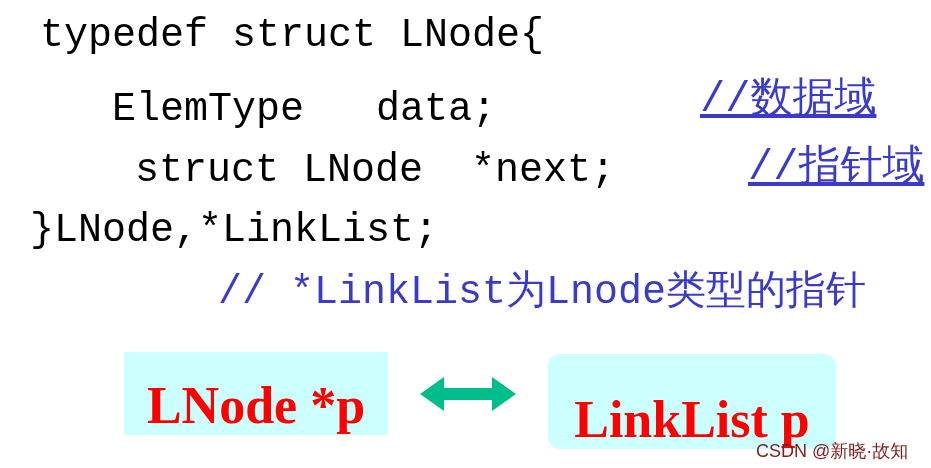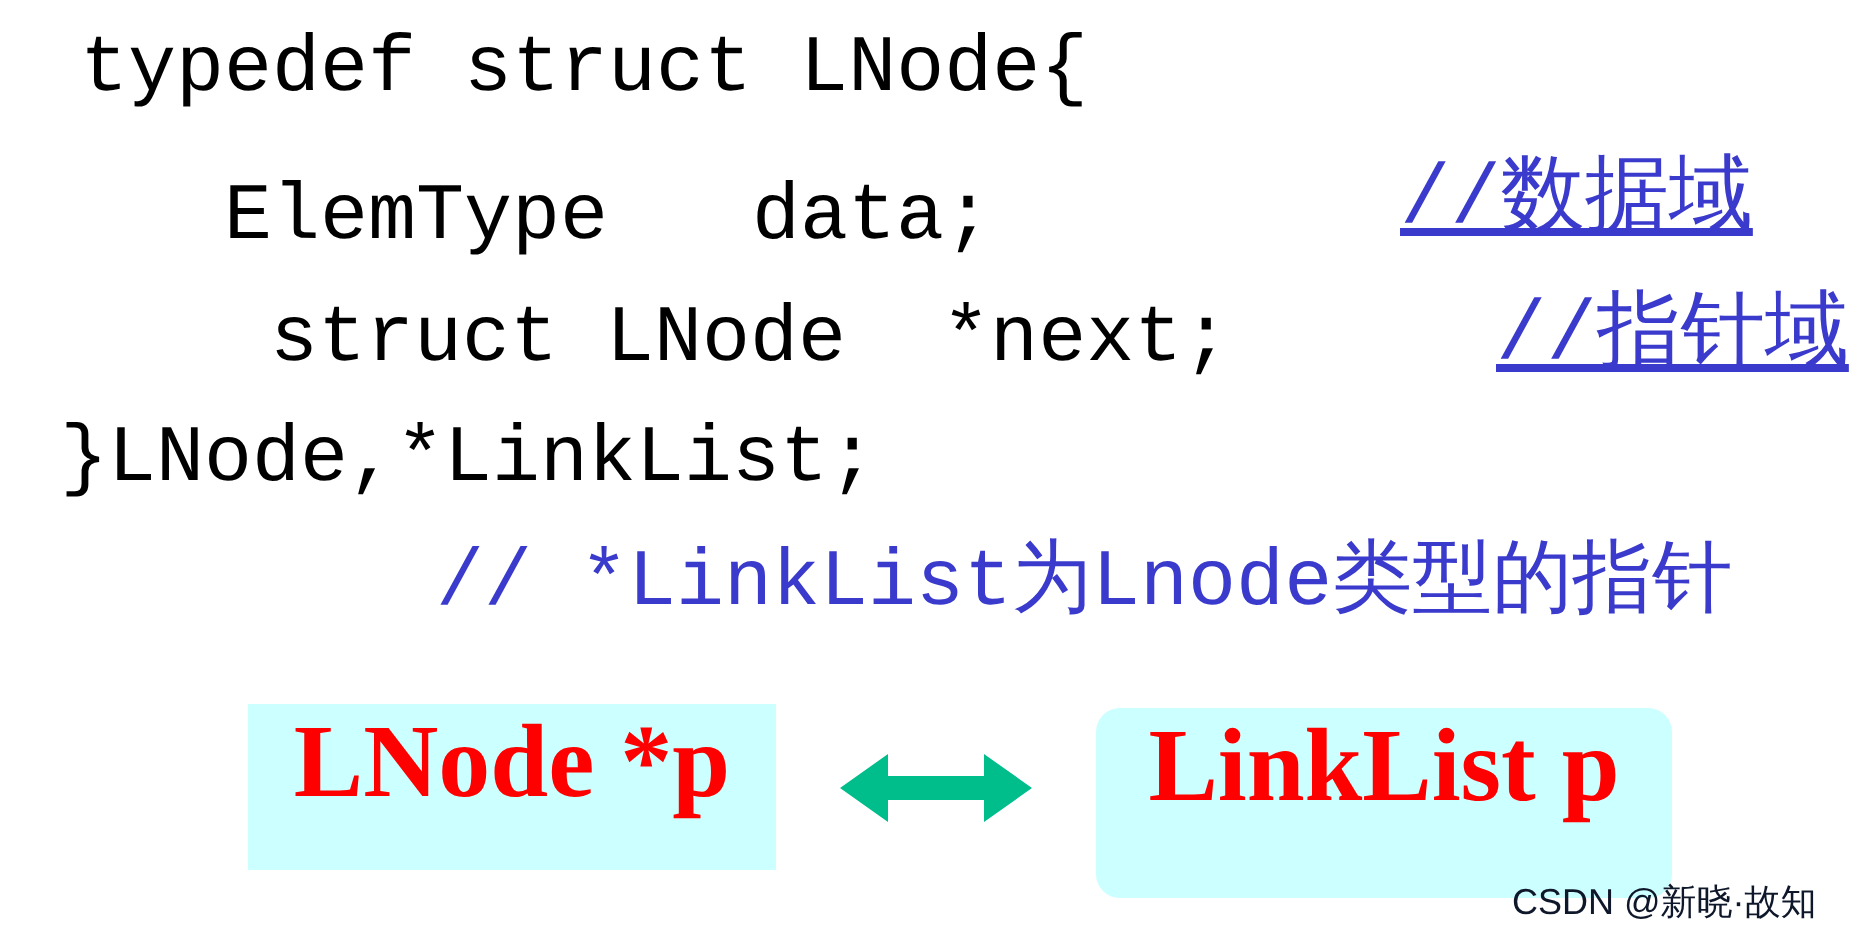--- a/index.html
+++ b/index.html
@@ -27,42 +27,42 @@
     white-space: pre;
     font-size: 42px;
     line-height: 52px;
     color: #3A3ACC;
     text-decoration: underline;
   }
   .equiv-box {
     position: absolute;
     background: #CCFFFF;
     display: flex;
-    align-items: flex-start;
+    align-items: flex-end;
     justify-content: center;
     font-family: "Liberation Serif", "DejaVu Serif", serif;
     font-weight: bold;
     font-size: 52px;
     color: #FF0000;
     white-space: pre;
   }
   .arrow-wrap {
     position: absolute;
     left: 420px;
     top: 375px;
     width: 96px;
     height: 38px;
   }
   .watermark {
     position: absolute;
     left: 756px;
     top: 439px;
     font-family: "Liberation Sans", "DejaVu Sans", sans-serif;
     font-size: 18px;
-    color: #0f172a;
+    color: #7f1d1d;
     white-space: pre;
   }
 </style>
 </head>
 <body>
 
 <div class="stage">
 
   <div class="code-line" style="left:40px; top:10px;">typedef struct LNode{</div>
 

